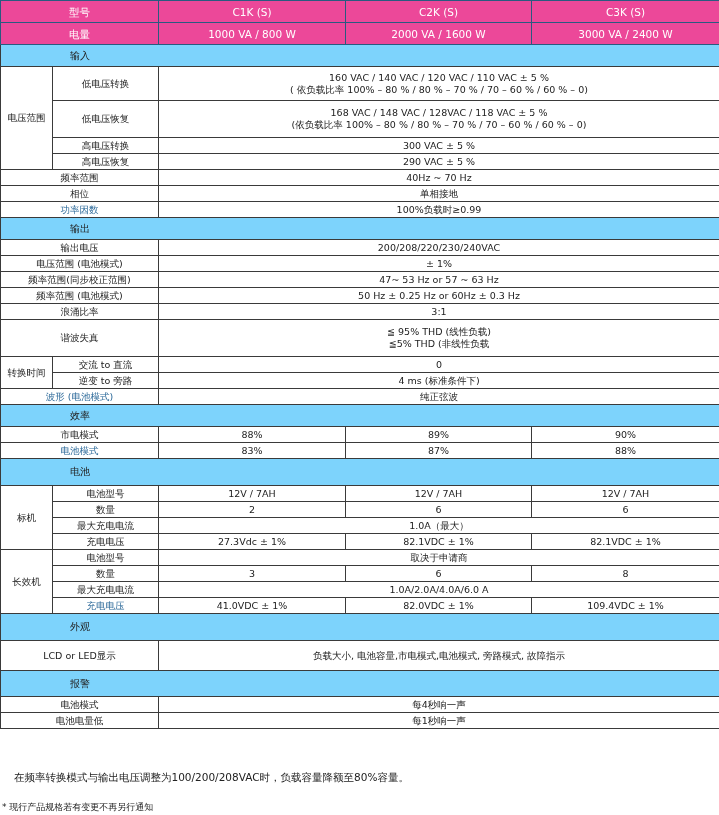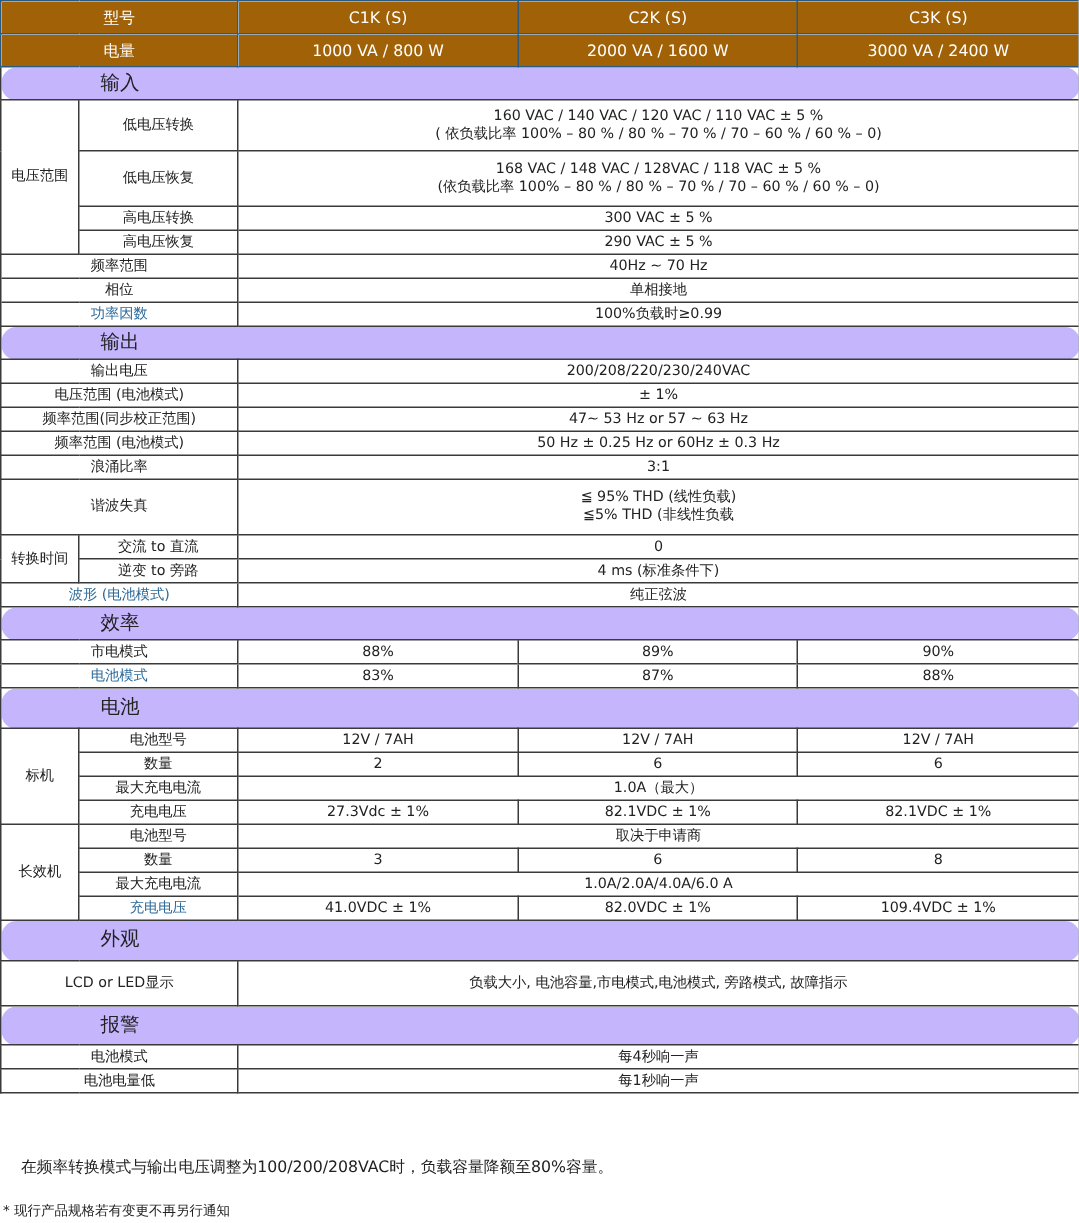--- a/index.html
+++ b/index.html
@@ -1,21 +1,21 @@
 <!DOCTYPE html>
 <html><head>
 <meta charset="utf-8">
 <style>
   html, body { margin:0; padding:0; background:#ffffff; }
   body { width:719px; height:815px; position:relative; font-family:"DejaVu Sans","Liberation Sans",sans-serif; color:#222; overflow:hidden; }
   table.spec { position:absolute; left:0; top:0; width:719px; border-collapse:collapse; table-layout:fixed; font-size:9.5px; }
   table.spec td { border:1px solid #3a3a3a; text-align:center; vertical-align:middle; padding:0; line-height:12px; overflow:hidden; white-space:nowrap; }
   table.spec td.dash-b { border-bottom:1px dashed #6f8fa8; }
-  tr.hdr td { background:#a16207; color:#ffffff; font-size:10.5px; height:21px; border-color:#2a5a80; }
-  tr.sec td { background:#c4b5fd; height:21px; font-size:13px; text-align:left;border-radius:10px; }
+  tr.hdr td { background:#ec4899; color:#ffffff; font-size:10.5px; height:21px; border-color:#2a5a80; }
+  tr.sec td { background:#7dd3fc; height:21px; font-size:10px; text-align:left; }
   tr.sec td span.sec-label { display:inline-block; width:158px; text-align:center; }
   tr.r17 td { height:15px; }
   tr.r16 td { height:15px;margin-left:36px; }
   tr.tall td { height:33px; }
   tr.tall2 td { height:36px; }
   tr.r30 td { height:29px; }
   td.blue { color:#2d6a9a; }
   .two { white-space:normal; line-height:13px; }
   .foot1 { position:absolute; left:14px; top:771px; font-size:10.5px; color:#222; white-space:nowrap; }
   .foot2 { position:absolute; left:2px; top:801px; font-size:9px; color:#222; white-space:nowrap; }

